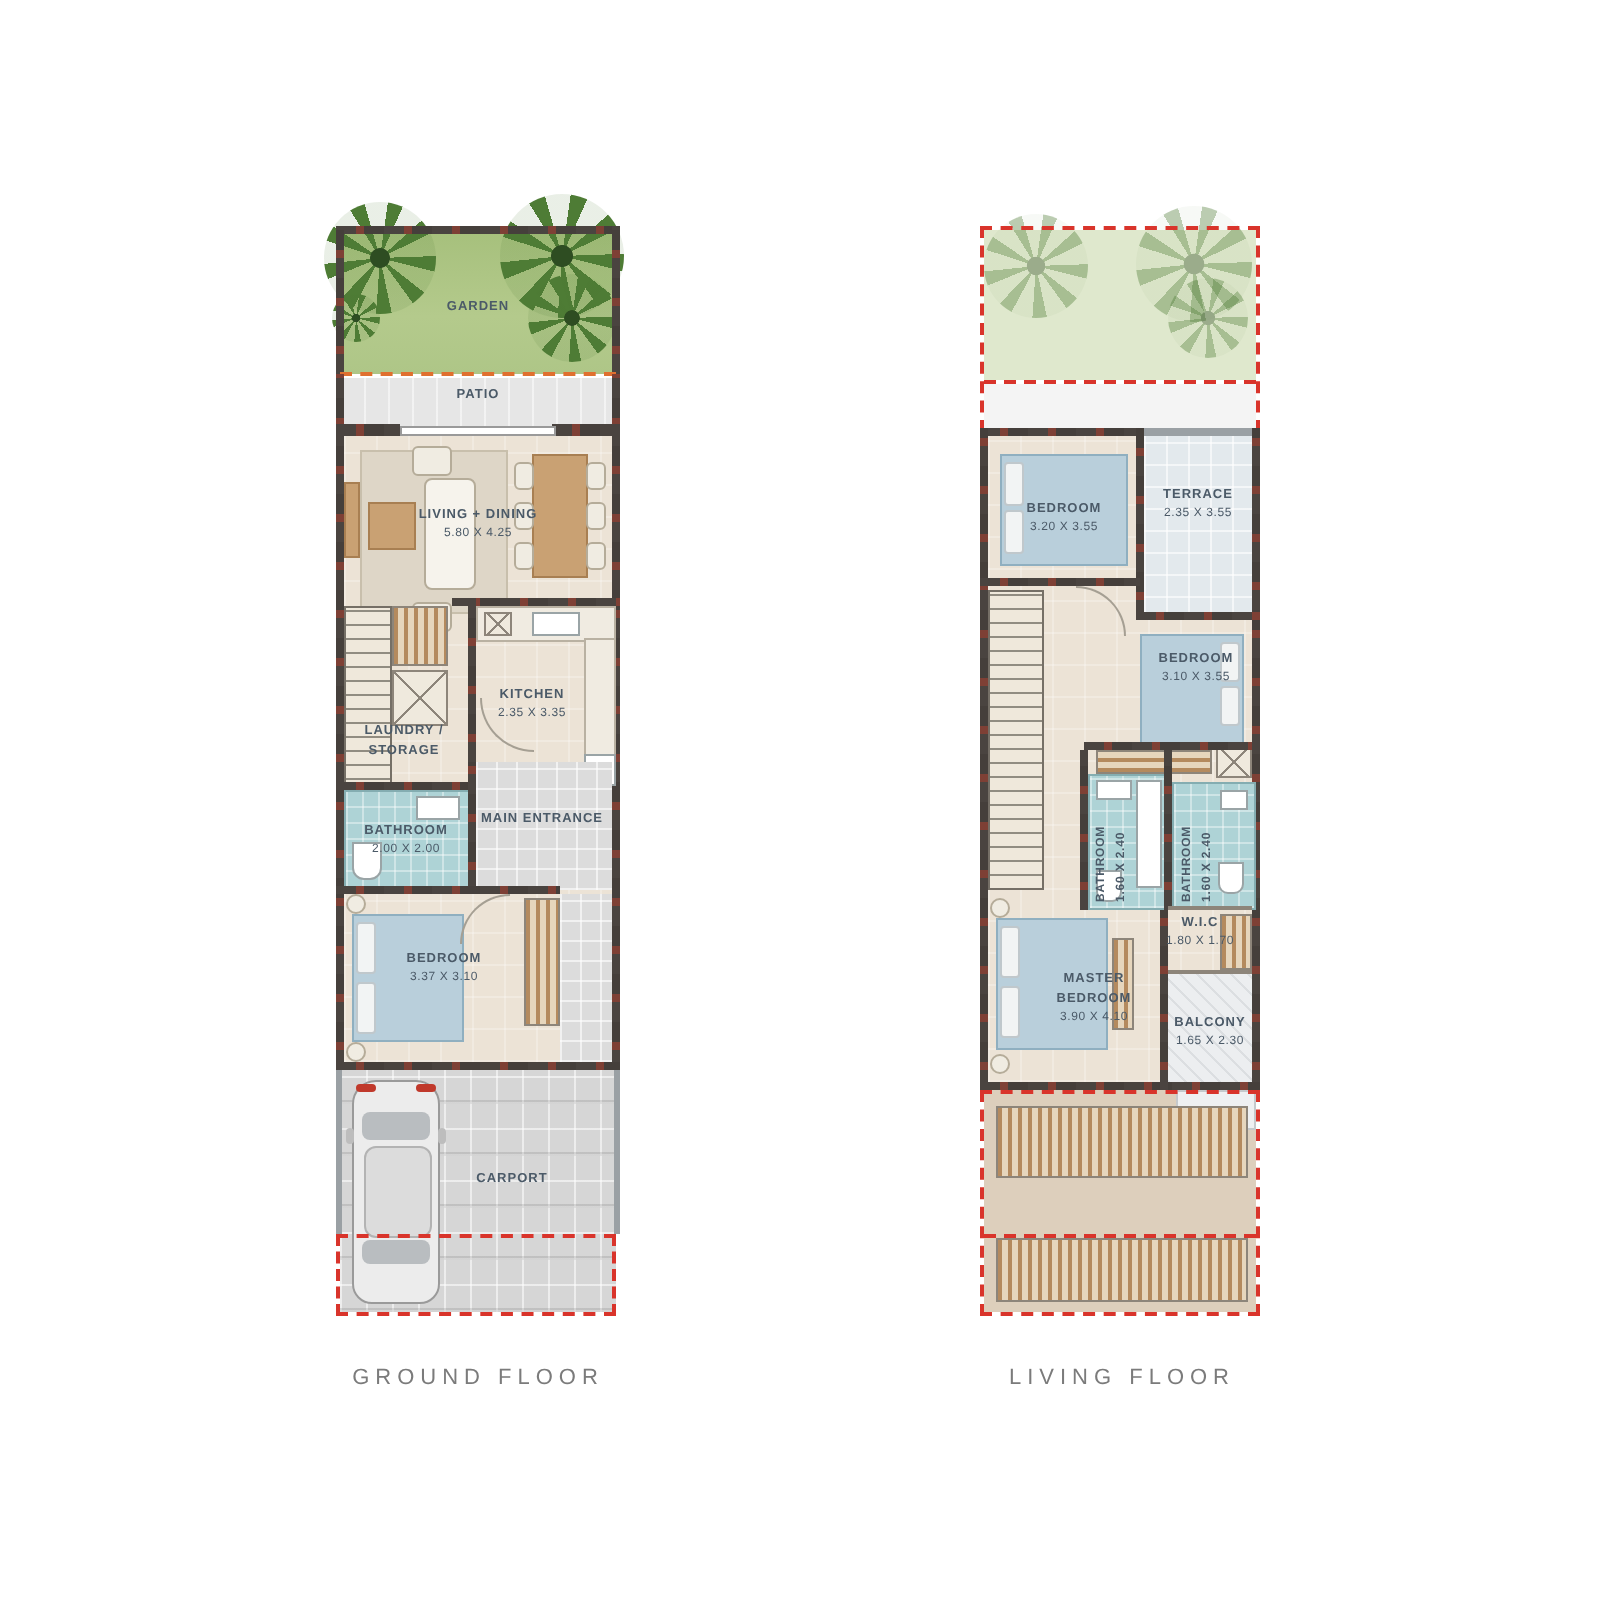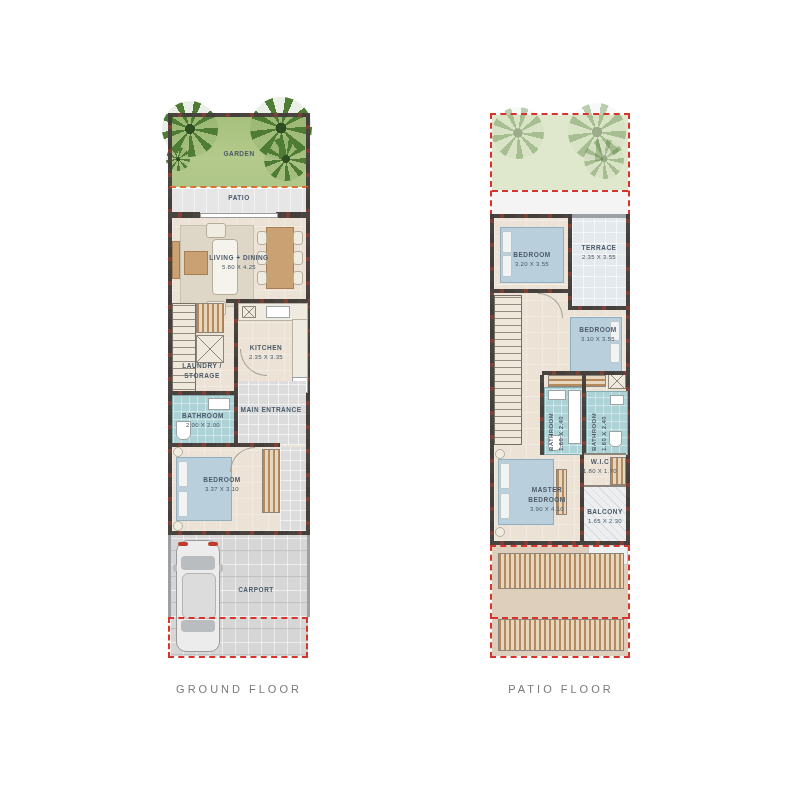--- a/index.html
+++ b/index.html
@@ -269,13 +269,13 @@
 
   <div class="roof" style="left:2px;top:432px;width:136px;height:111px;"></div>
   <div class="abs" style="left:98px;top:432px;width:38px;height:18px;background:#eef0f2;border:1px solid #c5c9cc;"></div>
   <div class="slats-v" style="left:8px;top:440px;width:124px;height:34px;"></div>
   <div class="slats-v" style="left:8px;top:506px;width:124px;height:30px;"></div>
   <div class="dash-red" style="left:0;top:432px;width:136px;height:109px;"></div>
   <div class="dashline-red" style="left:2px;top:504px;width:136px;height:0;"></div>
 </div>
 
 <div class="floor-caption" style="left:158px;top:683px;width:162px;">GROUND FLOOR</div>
-<div class="floor-caption" style="left:480px;top:683px;width:162px;">PATIO FLOOR</div>
+<div class="floor-caption" style="left:480px;top:683px;width:162px;">LIVING FLOOR</div>
 
 </body></html>

